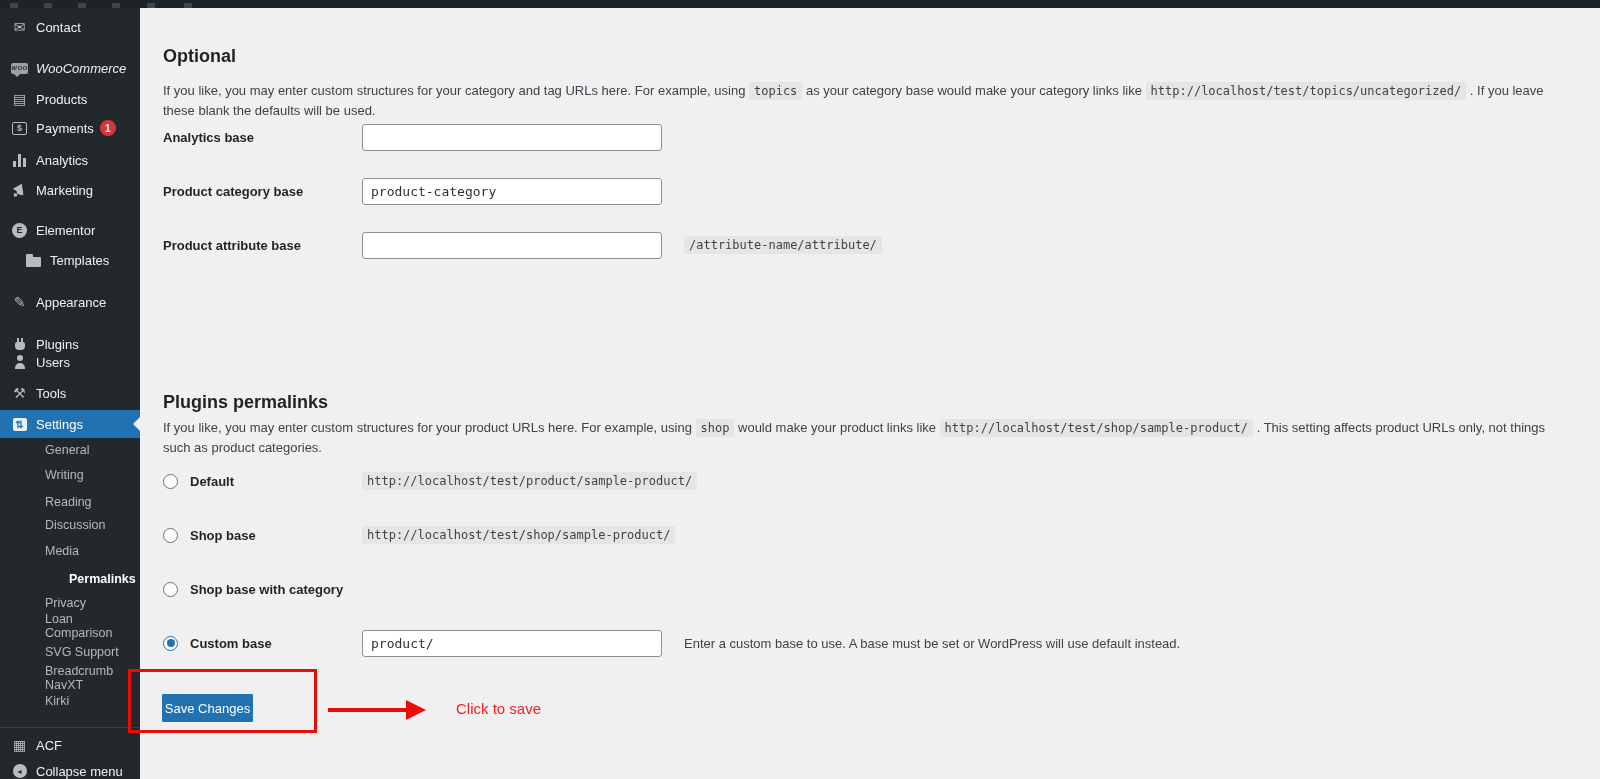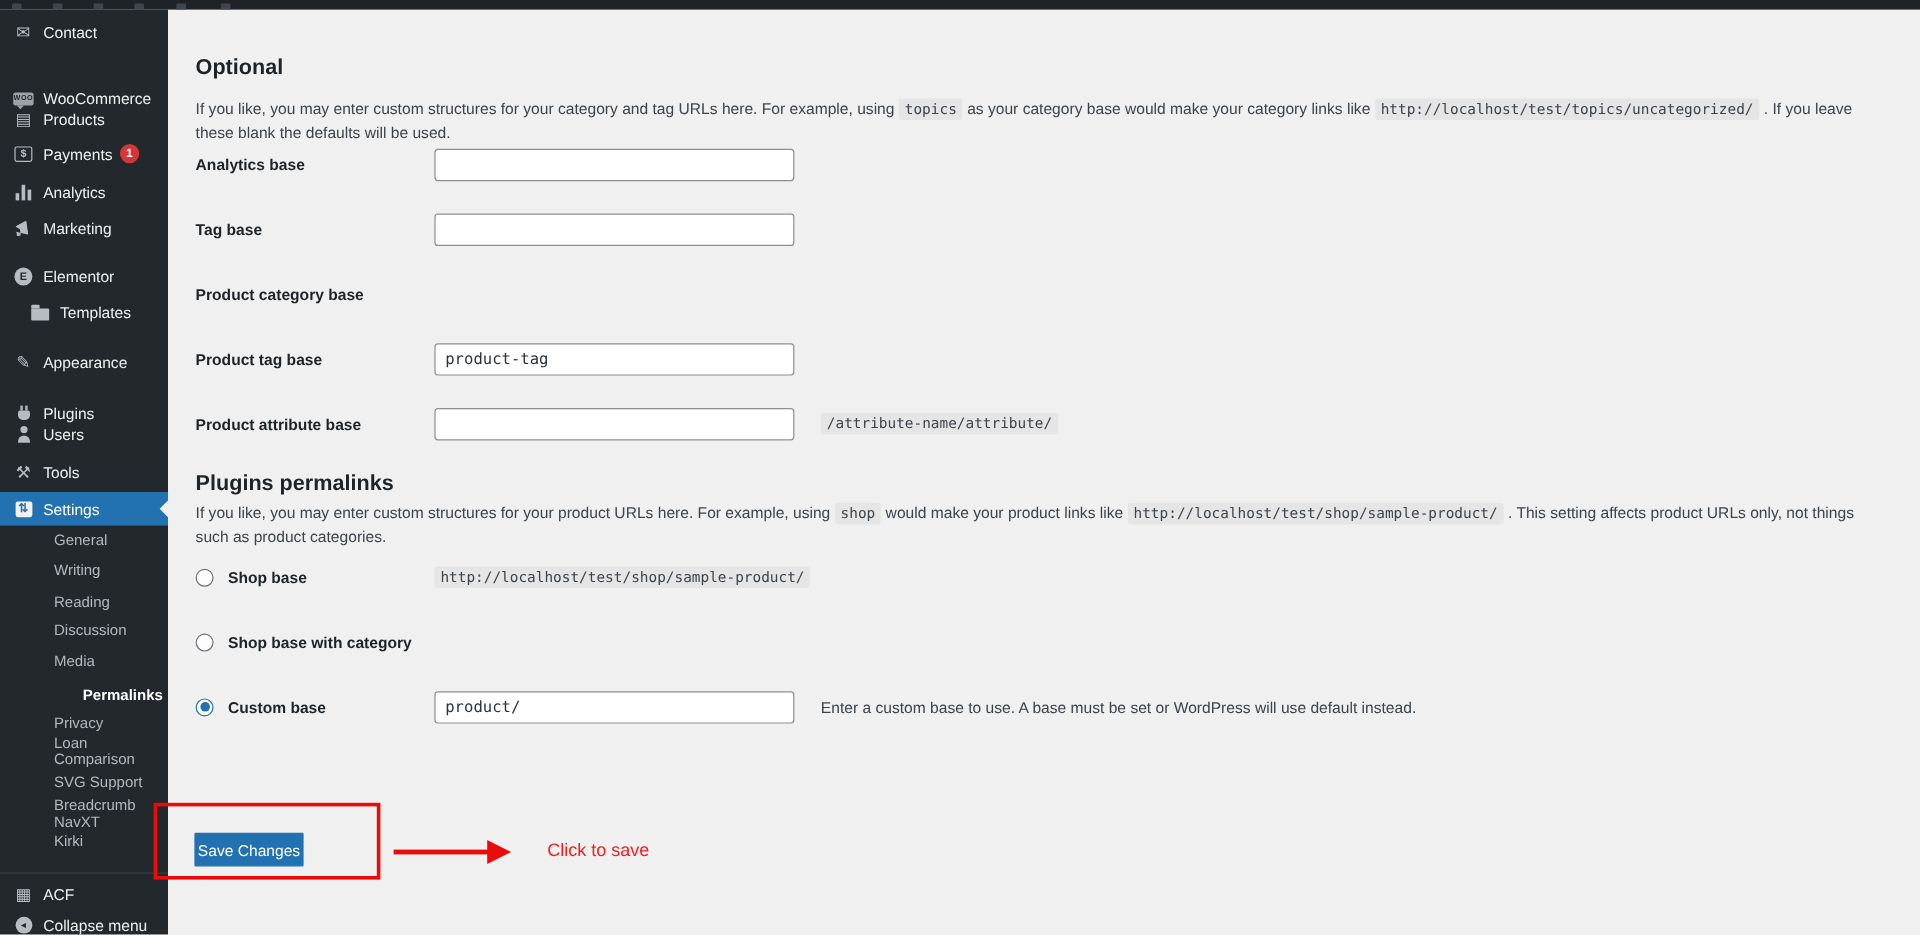--- a/index.html
+++ b/index.html
@@ -100,21 +100,21 @@
     <span class="abmark" style="left:184px"></span>
   </div>
 
   <div id="sidebar">
       <div class="menu-item" style="top: 4px;">
         <span class="ic">
           <span class="glyph">✉</span>
         </span>
         <span class="lbl">Contact</span>
       </div>
-      <div class="menu-item" style="top: 59px;">
+      <div class="menu-item" style="top: 45px; font-style: italic;">
         <span class="ic">
           <span class="woo">WOO</span>
         </span>
         <span class="lbl">WooCommerce</span>
       </div>
       <div class="menu-item" style="top: 76px;">
         <span class="ic">
           <span class="glyph">▤</span>
         </span>
         <span class="lbl">Products</span>
@@ -214,41 +214,41 @@
   <div id="content">
     <h2 class="h-section" style="top:38px">Optional</h2>
     <p class="para" id="optional-desc" style="top:73px">If you like, you may enter custom structures for your category and tag URLs here. For example, using <code class="chip">topics</code> as your category base would make your category links like <code class="chip">http://localhost/test/topics/uncategorized/</code> . If you leave these blank the defaults will be used.</p>
 
     <div class="rows" id="fields" style="top:102px">
         <div class="frow">
           <span class="flabel">Analytics base</span>
           <input class="tinput" type="text" style="">
         </div>
         <div class="frow">
-          <span class="flabel">Tag base</span>
-          <input class="tinput" type="text" style="">
-        </div>
-        <div class="frow">
           <span class="flabel">Product category base</span>
-        </div>
-        <div class="frow">
-          <span class="flabel">Product tag base</span>
-          <input class="tinput" type="text" value="product-tag" style="">
+          <input class="tinput" type="text" value="product-category" style="">
         </div>
         <div class="frow">
           <span class="flabel">Product attribute base</span>
           <input class="tinput" type="text" style="">
           <code class="chip suffix">/attribute-name/attribute/</code>
         </div>
       </div>
 
     <h2 class="h-section" style="top:384px">Plugins permalinks</h2>
     <p class="para" id="pp-desc" style="top:410px">If you like, you may enter custom structures for your product URLs here. For example, using <code class="chip">shop</code> would make your product links like <code class="chip">http://localhost/test/shop/sample-product/</code> . This setting affects product URLs only, not things such as product categories.</p>
 
     <div class="rows" id="radios" style="top:446px">
+        <div class="frow">
+          <span class="radio-cell">
+            <span class="radio"></span>
+            <span class="rlabel">Default</span>
+          </span>
+          <code class="chip">http://localhost/test/product/sample-product/</code>
+        </div>
         <div class="frow">
           <span class="radio-cell">
             <span class="radio"></span>
             <span class="rlabel">Shop base</span>
           </span>
           <code class="chip">http://localhost/test/shop/sample-product/</code>
         </div>
         <div class="frow">
           <span class="radio-cell">
             <span class="radio"></span>

